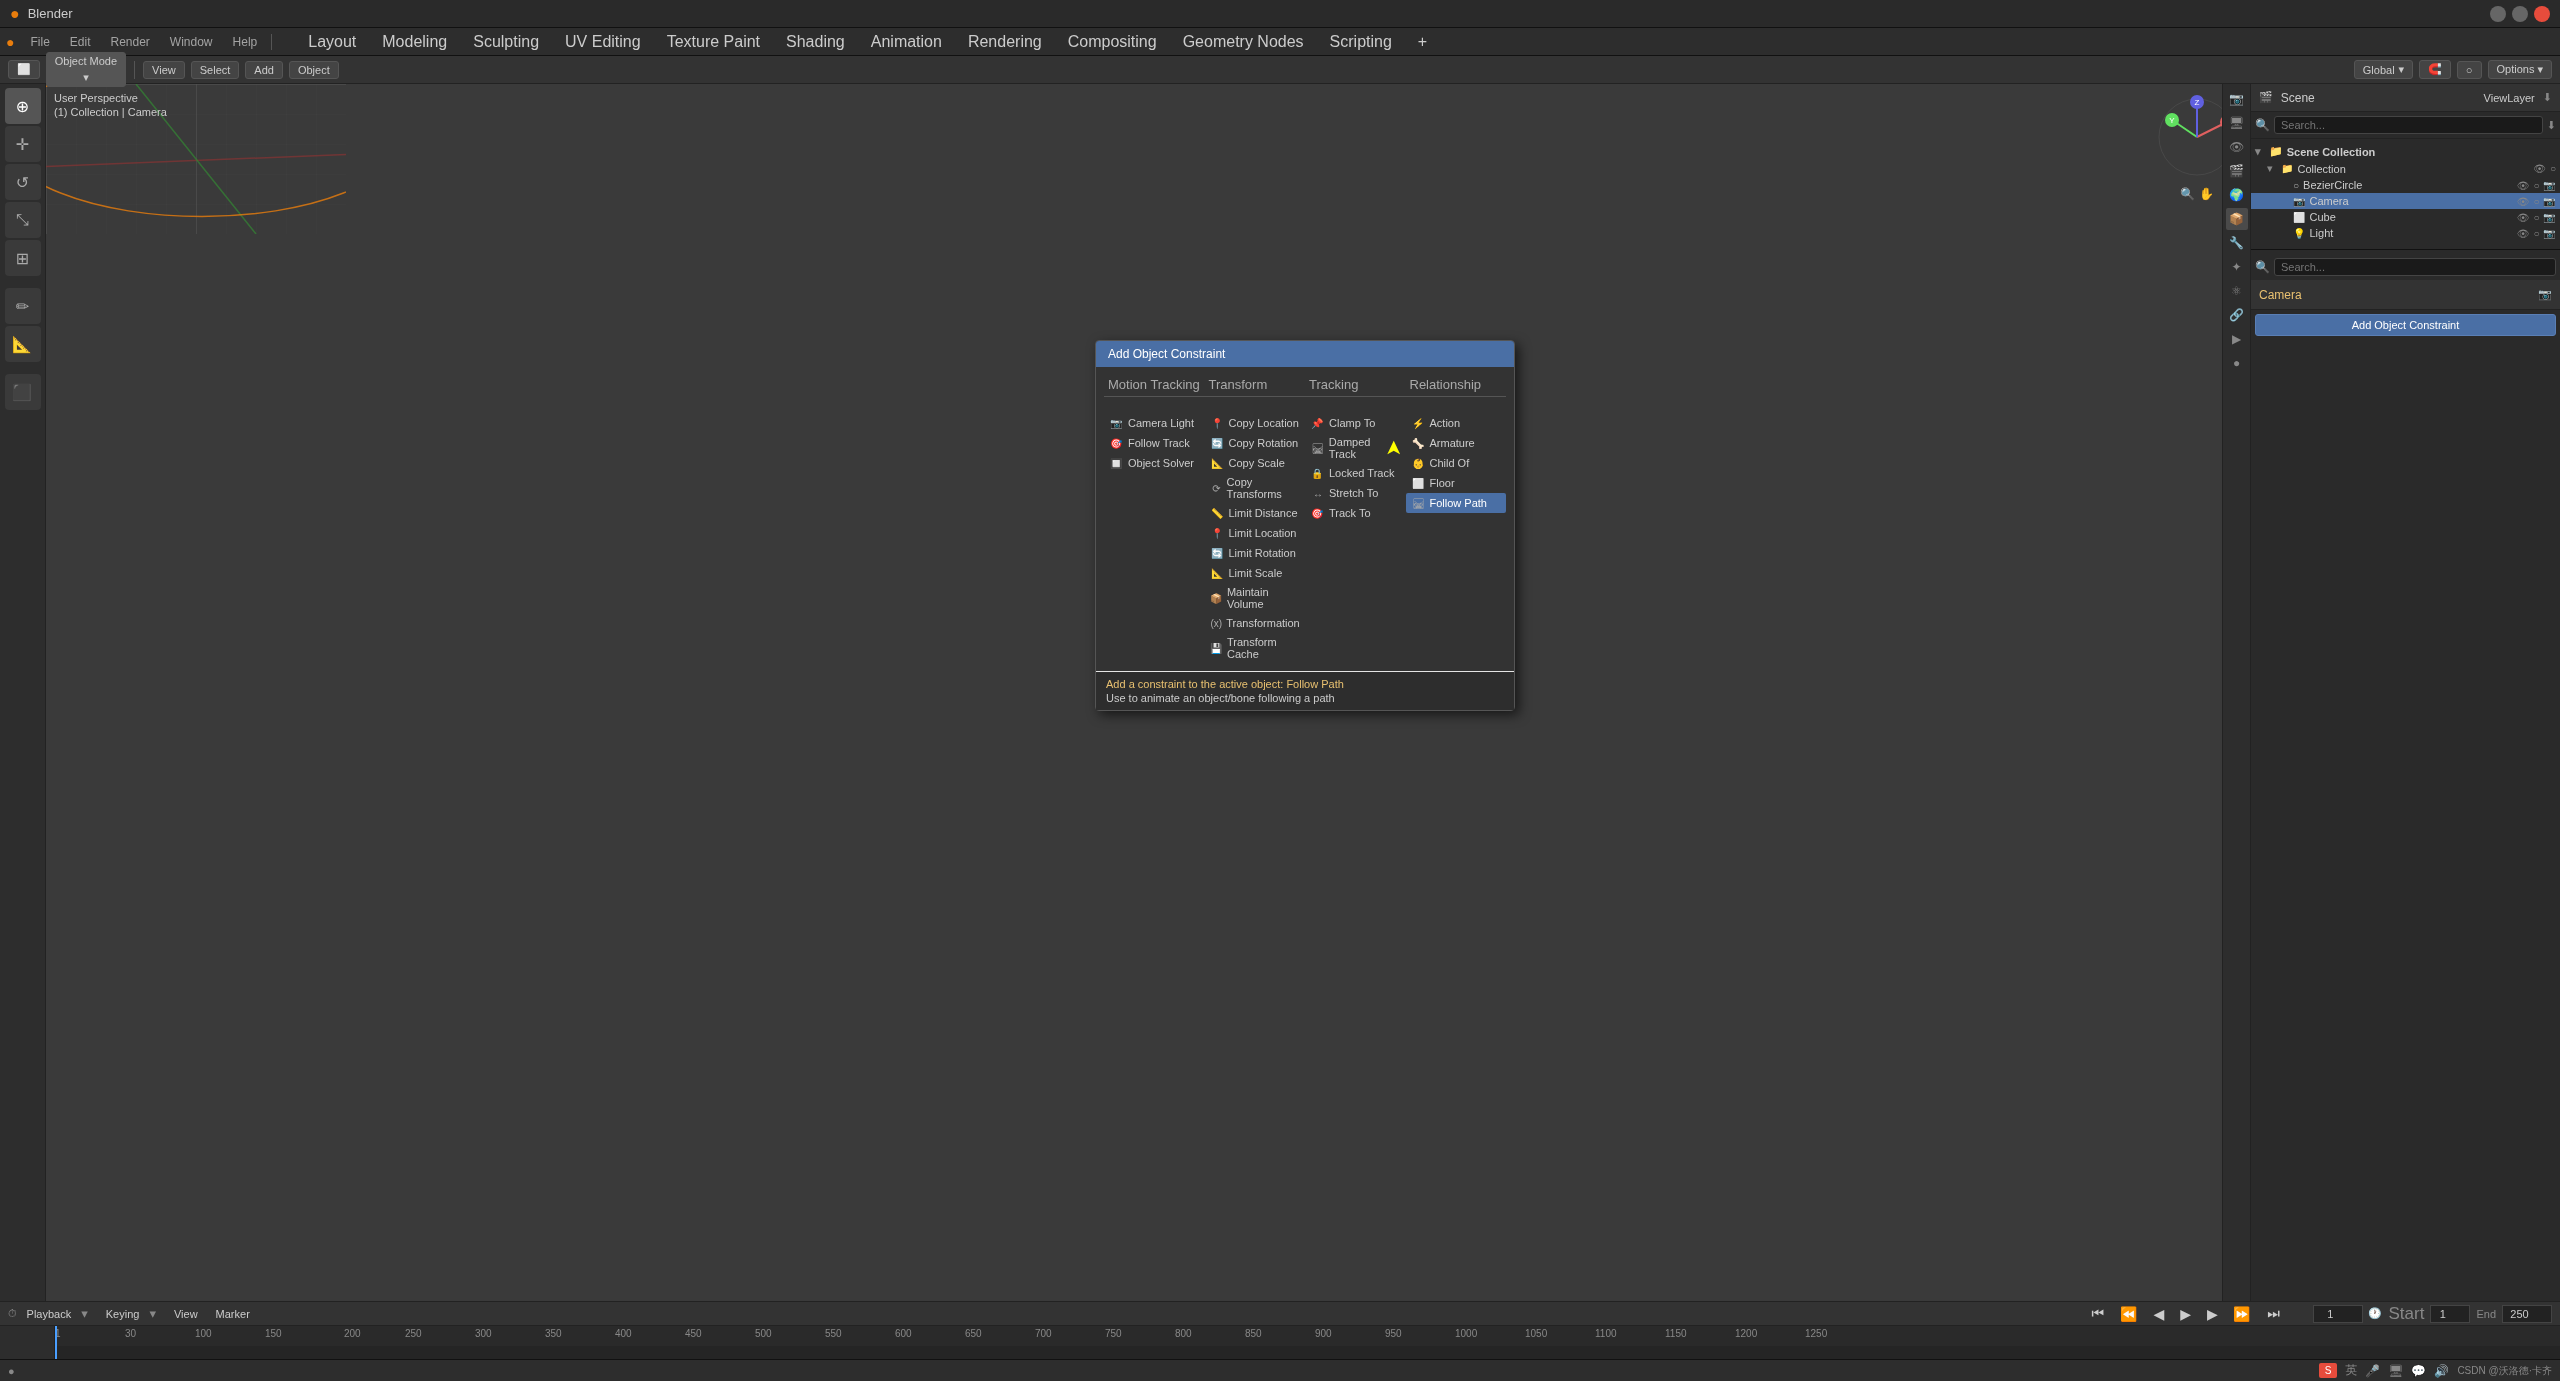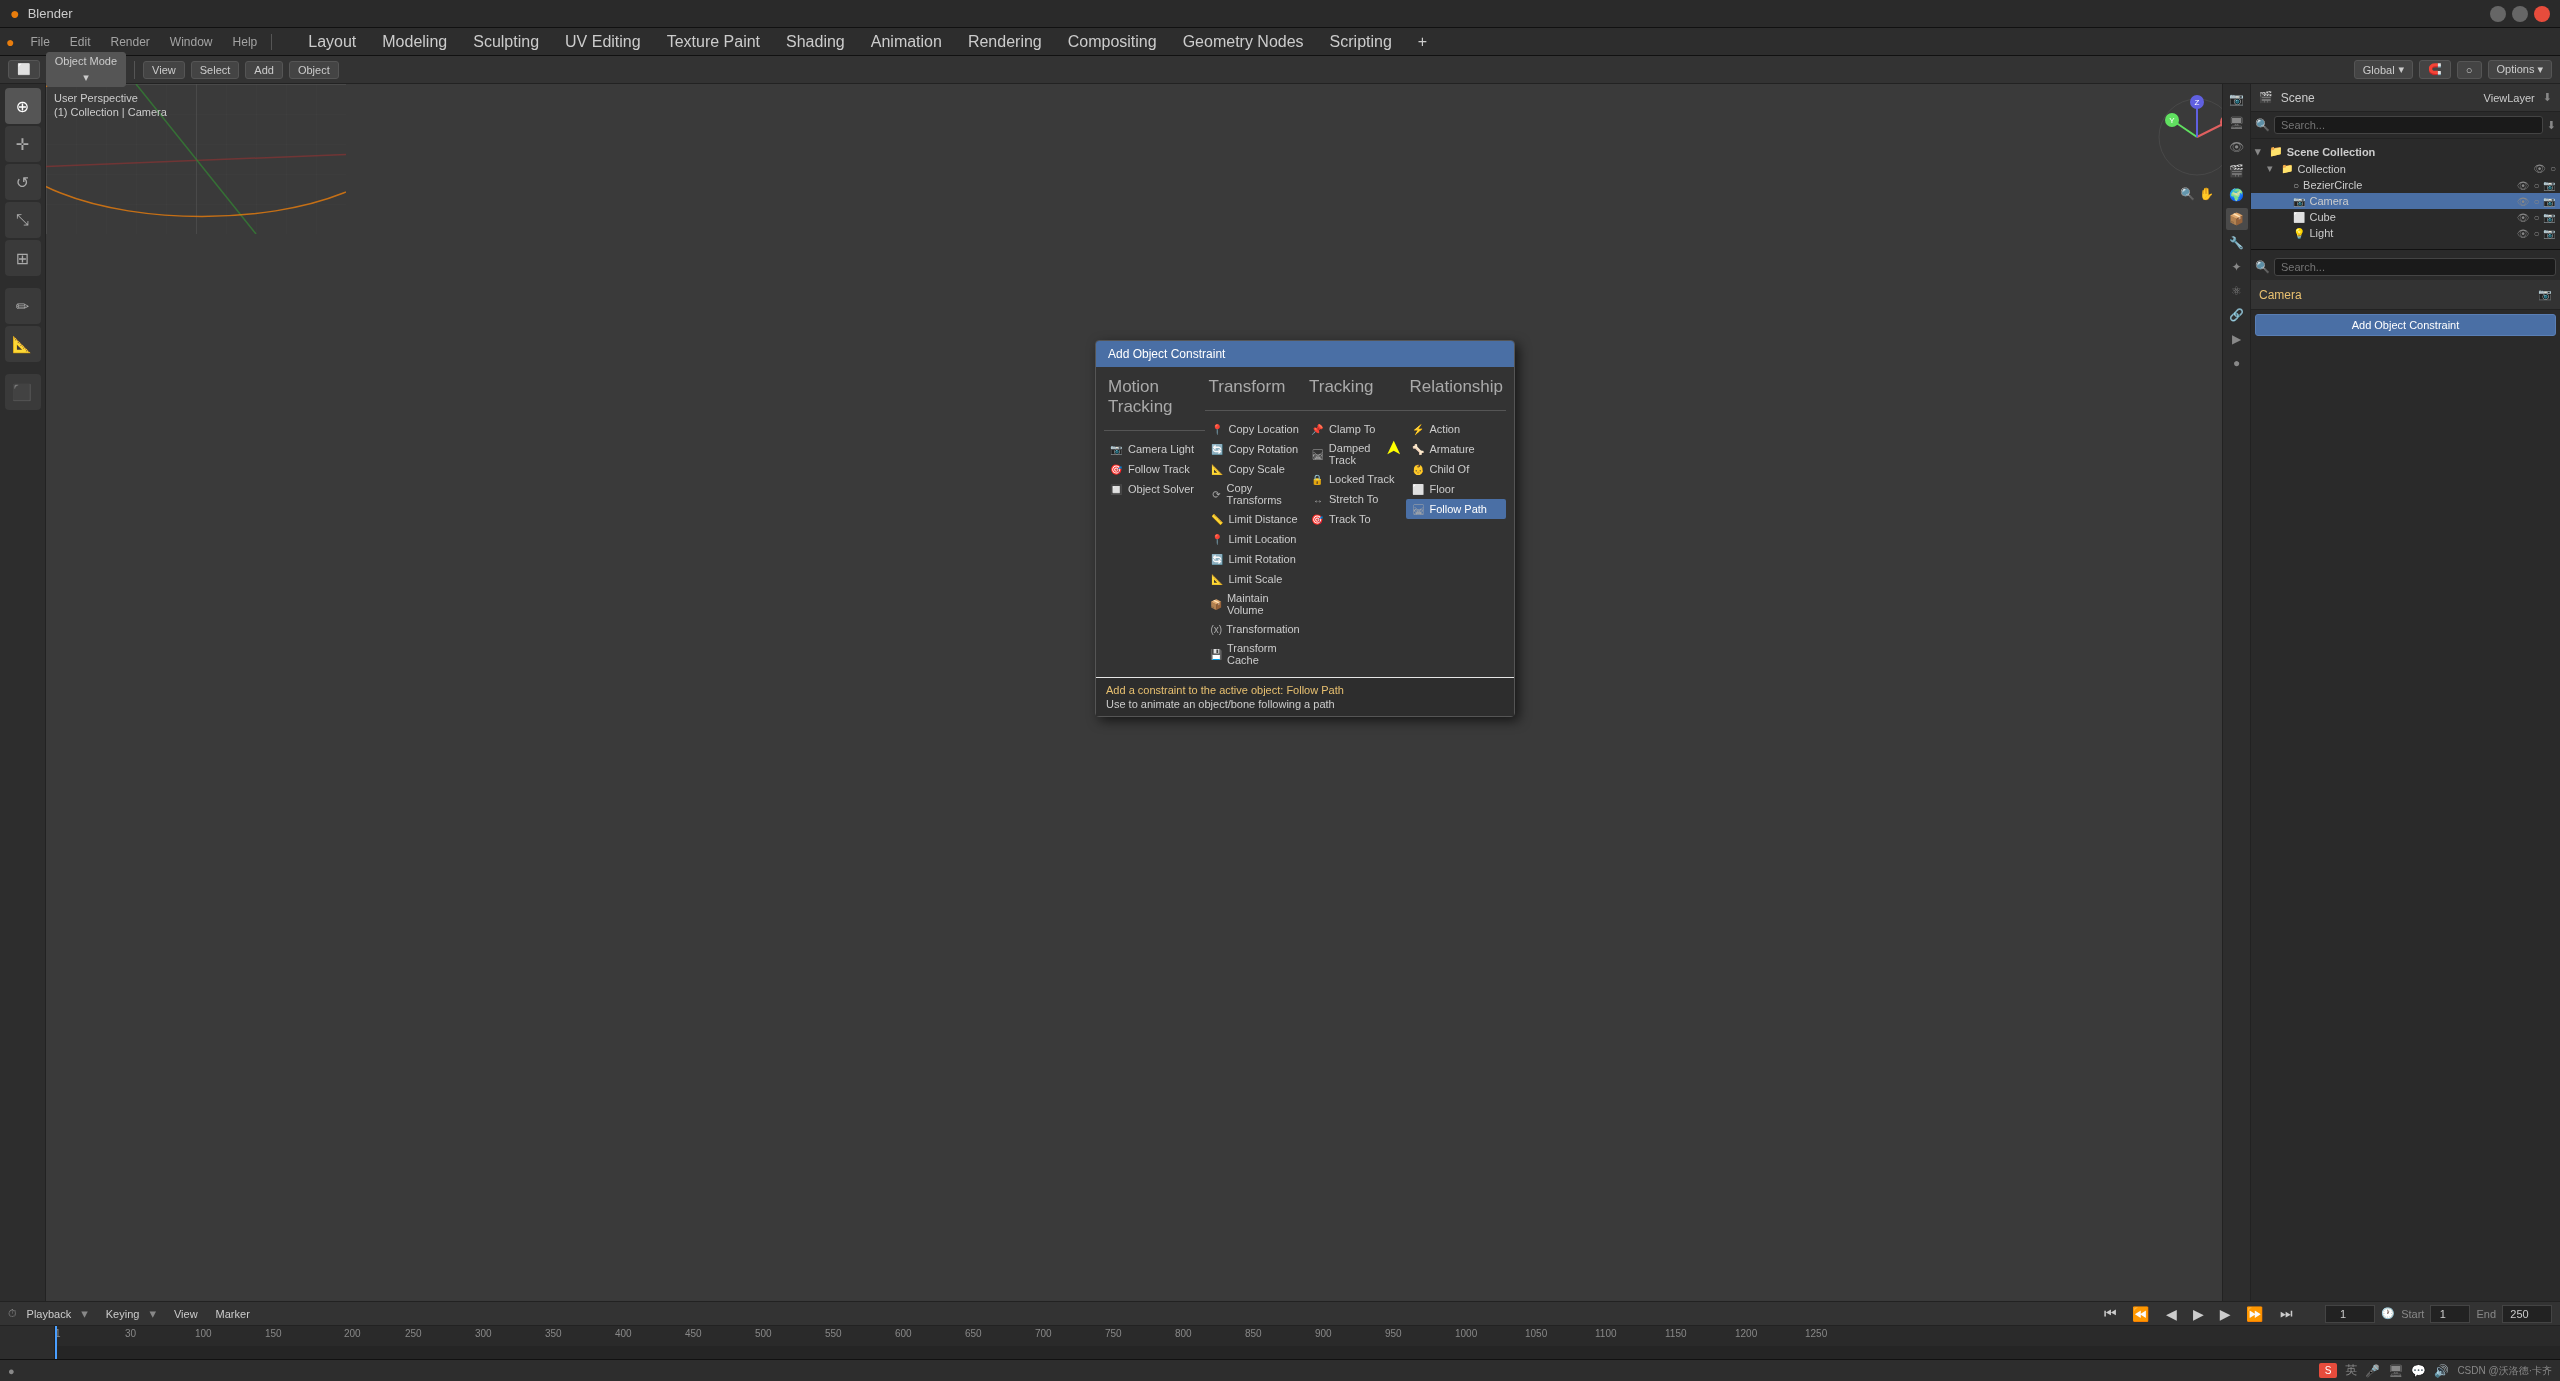--- a/index.html
+++ b/index.html
@@ -256,25 +256,25 @@
     #constraint-menu-columns {
       display: flex;
       padding: 8px;
       gap: 0;
     }
     .constraint-column {
       flex: 1;
       min-width: 0;
     }
     .constraint-column-header {
-      font-size: 17px;
+      font-size: 13px;
       color: #aaa;
-      padding: 2px 4px 13px;
+      padding: 2px 4px 4px;
       border-bottom: 1px solid #555;
-      margin-bottom: 8px;
+      margin-bottom: 16px;
     }
     .constraint-item {
       display: flex;
       align-items: center;
       padding: 3px 6px;
       font-size: 11px;
       color: #ccc;
       cursor: pointer;
       border-radius: 2px;
       gap: 4px;
@@ -831,21 +831,21 @@
     <span class="playback-btn">⏪</span>
     <span class="playback-btn">◀</span>
     <span class="playback-btn">▶</span>
     <span class="playback-btn">▶</span>
     <span class="playback-btn">⏩</span>
     <span class="playback-btn">⏭</span>
 
     <div style="margin-left:20px;display:flex;align-items:center;gap:6px;">
       <input type="number" value="1" style="width: 50px; background: rgb(34, 34, 34); border: 1px solid rgb(68, 68, 68); color: rgb(204, 204, 204); font-size: 11px; padding: 2px 4px; text-align: center;">
       <span style="color:#888;font-size:11px;">🕐</span>
-      <span style="color:#888;font-size:11px;">Start</span>
+      <span style="color:#888;font-size:17px;">Start</span>
       <input type="number" value="1" style="width: 40px; background: rgb(34, 34, 34); border: 1px solid rgb(68, 68, 68); color: rgb(204, 204, 204); font-size: 11px; padding: 2px 4px; text-align: center;">
       <span style="color:#888;font-size:11px;">End</span>
       <input type="number" value="250" style="width: 50px; background: rgb(34, 34, 34); border: 1px solid rgb(68, 68, 68); color: rgb(204, 204, 204); font-size: 11px; padding: 2px 4px; text-align: center;">
     </div>
   </div>
 
   <div id="timeline-ruler" style="position:relative;height:20px;background:#2a2a2a;overflow:hidden;">
     <div style="position:absolute;left:0;top:0;bottom:0;width:55px;background:#2d2d2d;border-right:1px solid #222;"></div>
 
     <div style="position:absolute;left:55px;right:0;top:0;bottom:0;display:flex;align-items:center;">

